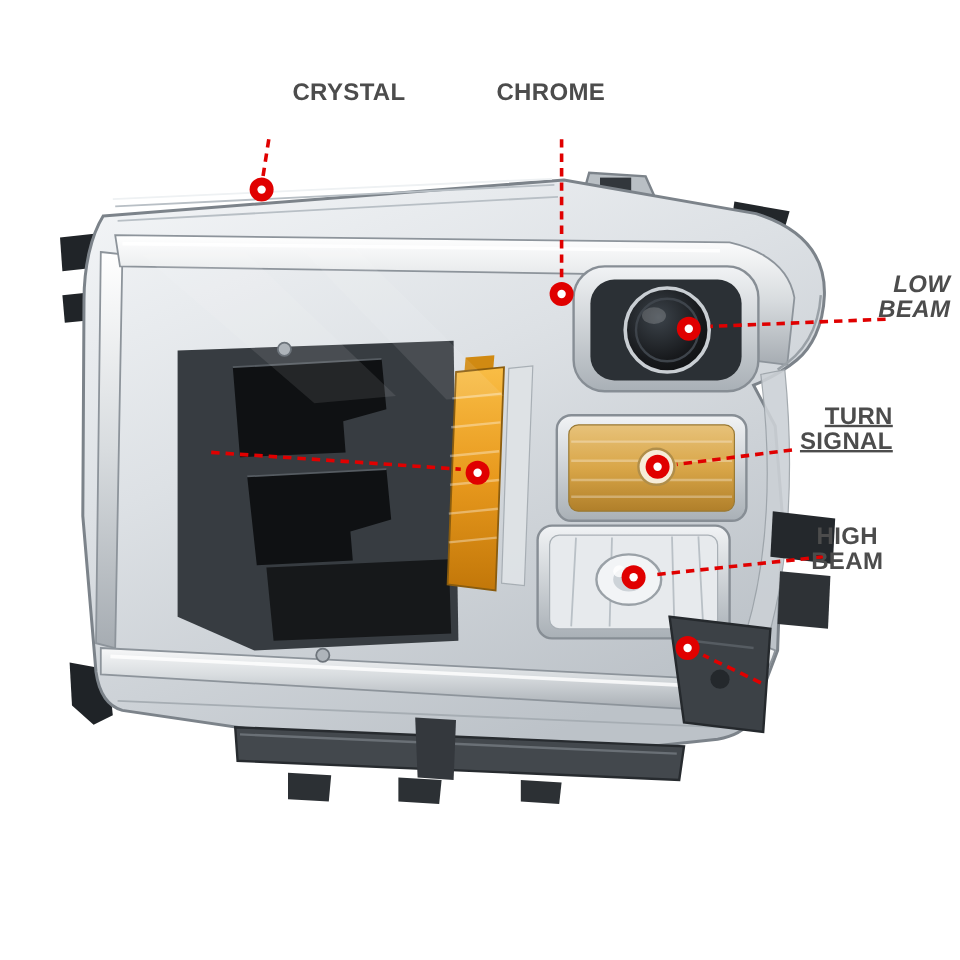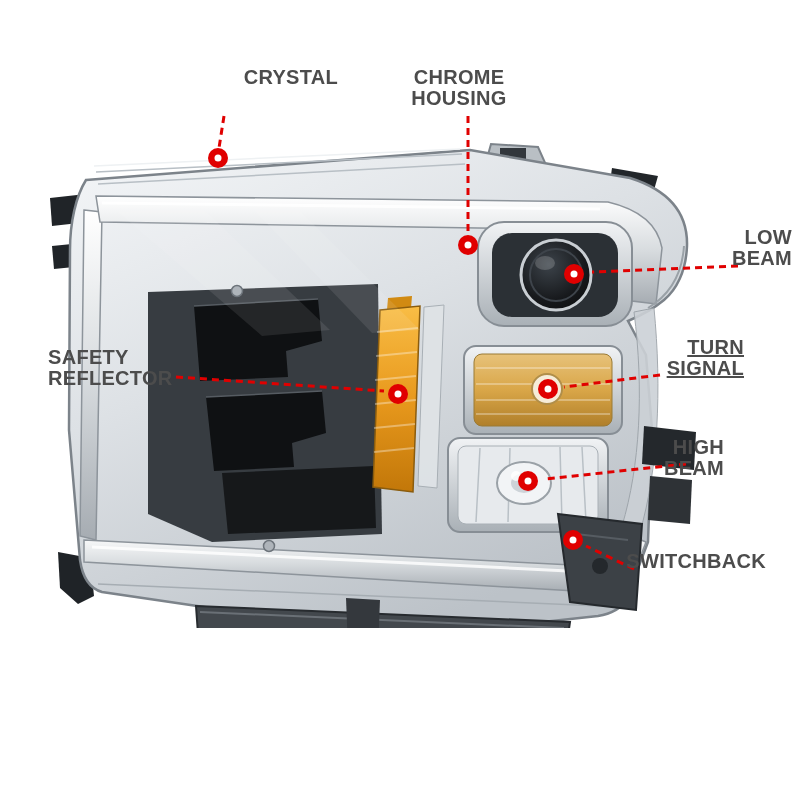--- a/index.html
+++ b/index.html
@@ -2,36 +2,36 @@
 <html style="--accent: #e00000; --label-color: #4c4c4c; --page-bg: #ffffff;"><head>
 <meta charset="utf-8">
 <style>
   :root{
     --accent:#e00000;
     --label-color:#4c4c4c;
     --page-bg:#ffffff;
   }
   html,body{margin:0;padding:0;background:var(--page-bg);}
   .stage{
-    position:relative;width:800px;height:628px;background:var(--page-bg);
+    position:relative;width:800px;height:800px;background:var(--page-bg);
     overflow:hidden;font-family:"Liberation Sans",sans-serif;
   }
   .art{position:absolute;left:0;top:0;width:800px;height:800px;}
   .callout{
     position:absolute;
     font-weight:bold;font-size:20px;line-height:21px;
     letter-spacing:.3px;color:var(--label-color);
     text-transform:uppercase;white-space:nowrap;
   }
   .callout span{display:block;}
   #co-crystal{left:150px;top:67px;width:188px;text-align:right;}
   #co-chrome {left:388px;top:67px;width:142px;text-align:center;}
-  #co-low    {left:698px;top:227px;width:94px;text-align:right;}
+  #co-low    {left:698px;top:227px;width:94px;text-align:right;font-style:italic;}
   #co-turn   {left:652px;top:337px;width:92px;text-align:right;text-decoration:underline;}
-  #co-high   {left:632px;top:437px;width:92px;text-align:right;}
+  #co-high   {left:660px;top:437px;width:92px;text-align:center;}
   #co-switch {left:598px;top:551px;width:168px;text-align:right;}
   #co-safety {left:48px;top:347px;width:150px;text-align:left;}
   .co-line{stroke:var(--accent);stroke-width:3;stroke-dasharray:7 5;fill:none;}
   .co-dot-outer{fill:var(--accent);}
   .co-dot-inner{fill:#ffffff;}
 </style>
 </head>
 <body>
 
 <div class="stage">
@@ -203,35 +203,29 @@
           <circle class="co-dot-inner" cx="398" cy="394" r="3.5"></circle>
       </g>
     </g>
   </svg>
 
   <div class="callout" id="co-crystal">
     <span>CRYSTAL</span>
   </div>
   <div class="callout" id="co-chrome">
     <span>CHROME</span>
-    <span>HOUSING</span>
   </div>
   <div class="callout" id="co-low">
     <span>LOW</span>
     <span>BEAM</span>
   </div>
   <div class="callout" id="co-turn">
     <span>TURN</span>
     <span>SIGNAL</span>
   </div>
   <div class="callout" id="co-high">
     <span>HIGH</span>
     <span>BEAM</span>
   </div>
   <div class="callout" id="co-switch">
-    <span>SWITCHBACK</span>
-  </div>
-  <div class="callout" id="co-safety">
-    <span>SAFETY</span>
-    <span>REFLECTOR</span>
   </div>
 
 </div>
 
 </body></html>

